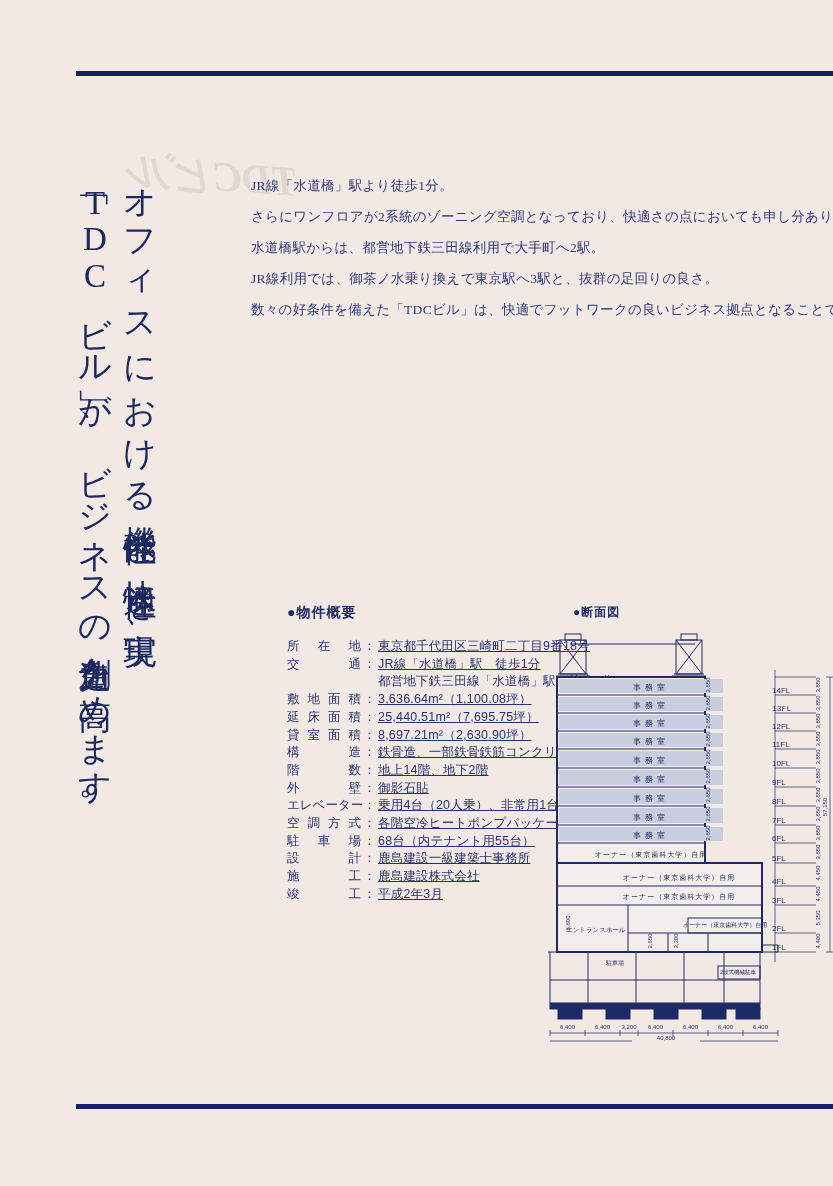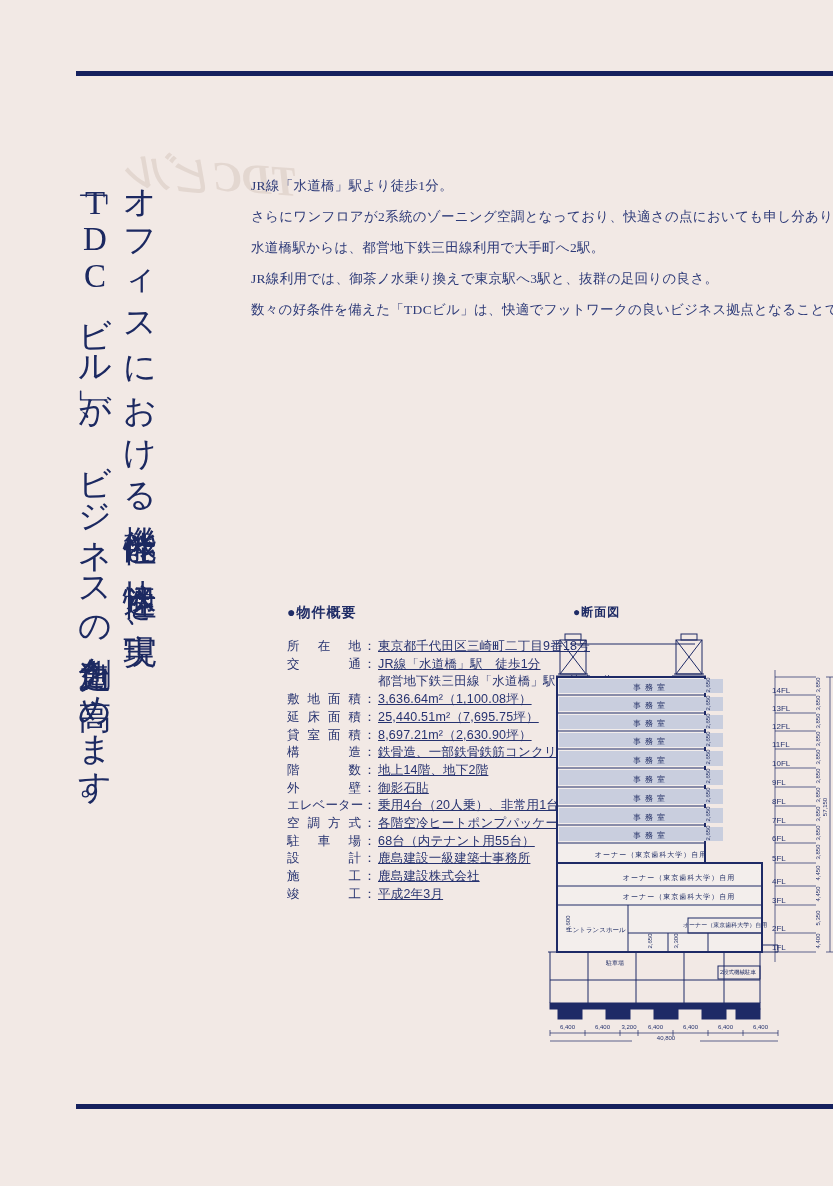--- a/index.html
+++ b/index.html
@@ -286,21 +286,21 @@
     <div class="box2fl">オーナー（東京歯科大学）自用</div>
 
     <div class="small-label" style="left:18px;top:326px;font-size:6.5px;">エントランスホール</div>
     <div class="small-label rot" style="left:12px;top:320px;">6,600</div>
     <div class="small-label rot" style="left:94px;top:338px;">2,650</div>
     <div class="small-label rot" style="left:120px;top:338px;">3,300</div>
     <div class="small-label" style="left:58px;top:359px;">駐車場</div>
     <div class="small-label" style="left:172px;top:369px;font-size:5.5px;">2段式機械駐車</div>
 
     <div class="fl" style="top:86px;">14FL</div>
-    <div class="fl" style="top:104px;">13FL</div>
+    <div class="fl" style="top:104px;font-family:Liberation Mono, monospace;">13FL</div>
     <div class="fl" style="top:122px;">12FL</div>
     <div class="fl" style="top:140px;">11FL</div>
     <div class="fl" style="top:159px;">10FL</div>
     <div class="fl" style="top:178px;">9FL</div>
     <div class="fl" style="top:197px;">8FL</div>
     <div class="fl" style="top:216px;">7FL</div>
     <div class="fl" style="top:234px;">6FL</div>
     <div class="fl" style="top:254px;">5FL</div>
     <div class="fl" style="top:277px;">4FL</div>
     <div class="fl" style="top:296px;">3FL</div>

